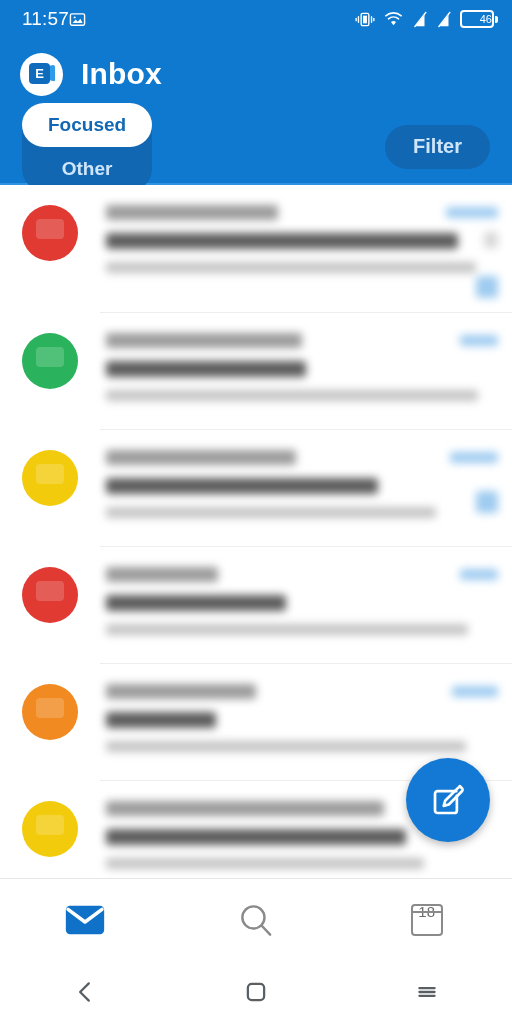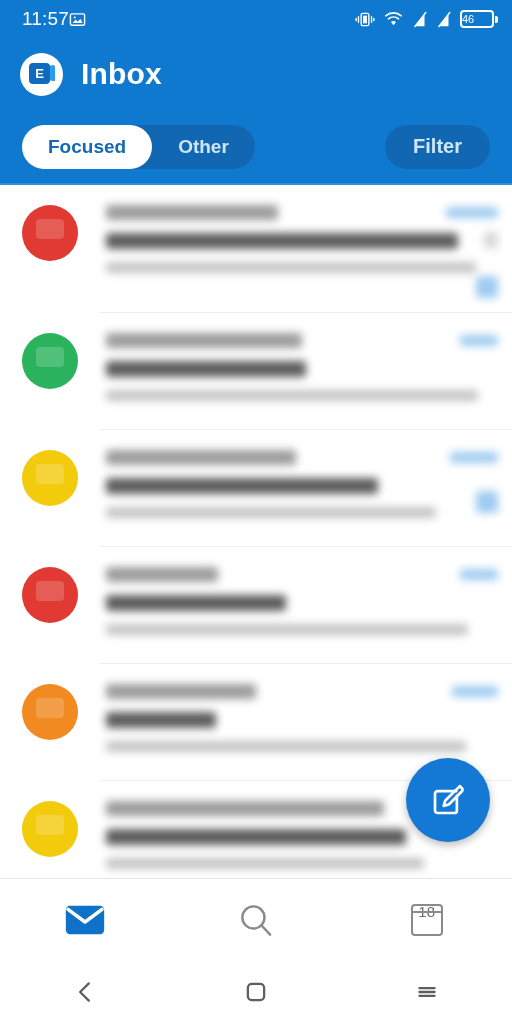--- a/index.html
+++ b/index.html
@@ -46,21 +46,21 @@
     clip-path: polygon(0 18%, 100% 0, 100% 100%, 0 82%, 55% 50%);
   }
   .header-title {
     color:#ffffff; font-size:30px; font-weight:bold; margin-left:18px; letter-spacing:.2px;
   }
 
   .header-tabs {
     height:73px; display:flex; align-items:center; padding:0 22px; gap:0;
     justify-content:space-between;
   }
-  .pill-group { display:flex; align-items:center; background:#1267B3; border-radius:22px; }
+  .pill-group { display:flex; align-items:center; background:#1267B3; border-radius:22px;flex-direction:column; }
   .pill {
     height:44px; display:flex; align-items:center; justify-content:center;
     padding:0 26px; border-radius:22px; font-size:19px; font-weight:bold;
     color:#CFE6FA; cursor:pointer; white-space:nowrap; border:none; background:transparent;
     font-family:"Liberation Sans", sans-serif;
   }
   .pill.active { background:#ffffff; color:#1268B5; }
   .filter-btn {
     height:44px; padding:0 28px; border-radius:22px; background:#1267B3;
     color:#CFE6FA; font-size:20px; font-weight:bold; display:flex;
@@ -146,21 +146,21 @@
         <path d="M15 2v16H3z" fill="#ffffff"></path>
         <path d="M2 19L16 1" stroke="#0F79D0" stroke-width="2.6"></path>
         <path d="M3 19L17 1" stroke="#ffffff" stroke-width="1.6"></path>
       </svg>
       <svg class="sicon" width="15" height="17" viewBox="0 0 18 20">
         <path d="M15 2v16H3z" fill="#ffffff"></path>
         <path d="M2 19L16 1" stroke="#0F79D0" stroke-width="2.6"></path>
         <path d="M3 19L17 1" stroke="#ffffff" stroke-width="1.6"></path>
       </svg>
       <span style="position:relative;display:inline-flex;align-items:center;">
-        <span style="display:inline-flex;align-items:center;justify-content:flex-start;width:34px;height:18px;border:2px solid #ffffff;border-radius:4px;">
+        <span style="display:inline-flex;align-items:center;justify-content:flex-end;width:34px;height:18px;border:2px solid #ffffff;border-radius:4px;">
           <span style="font-size:11px;color:#ffffff;line-height:1;">46</span>
         </span>
         <span style="width:3px;height:7px;background:#ffffff;border-radius:0 2px 2px 0;margin-left:1px;"></span>
       </span>
     </div>
   </div>
 
   <div class="header">
     <div class="header-top">
       <div class="acct-avatar">

